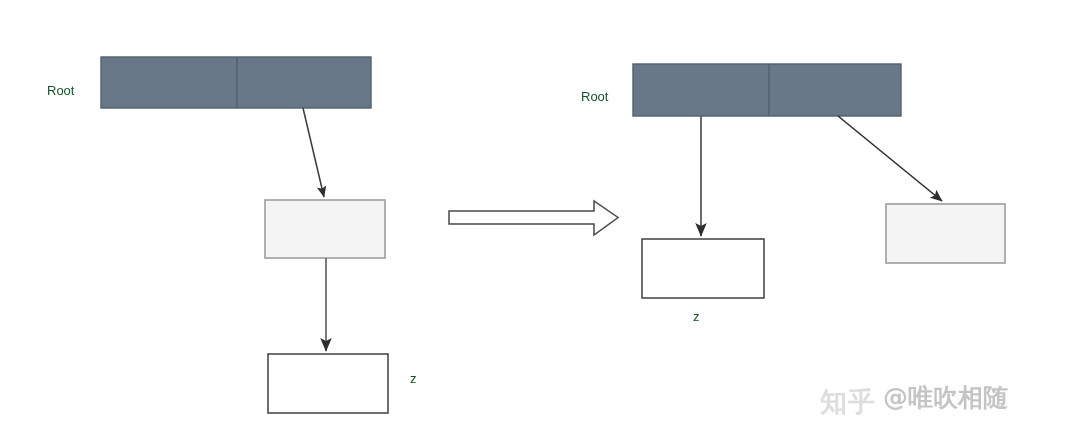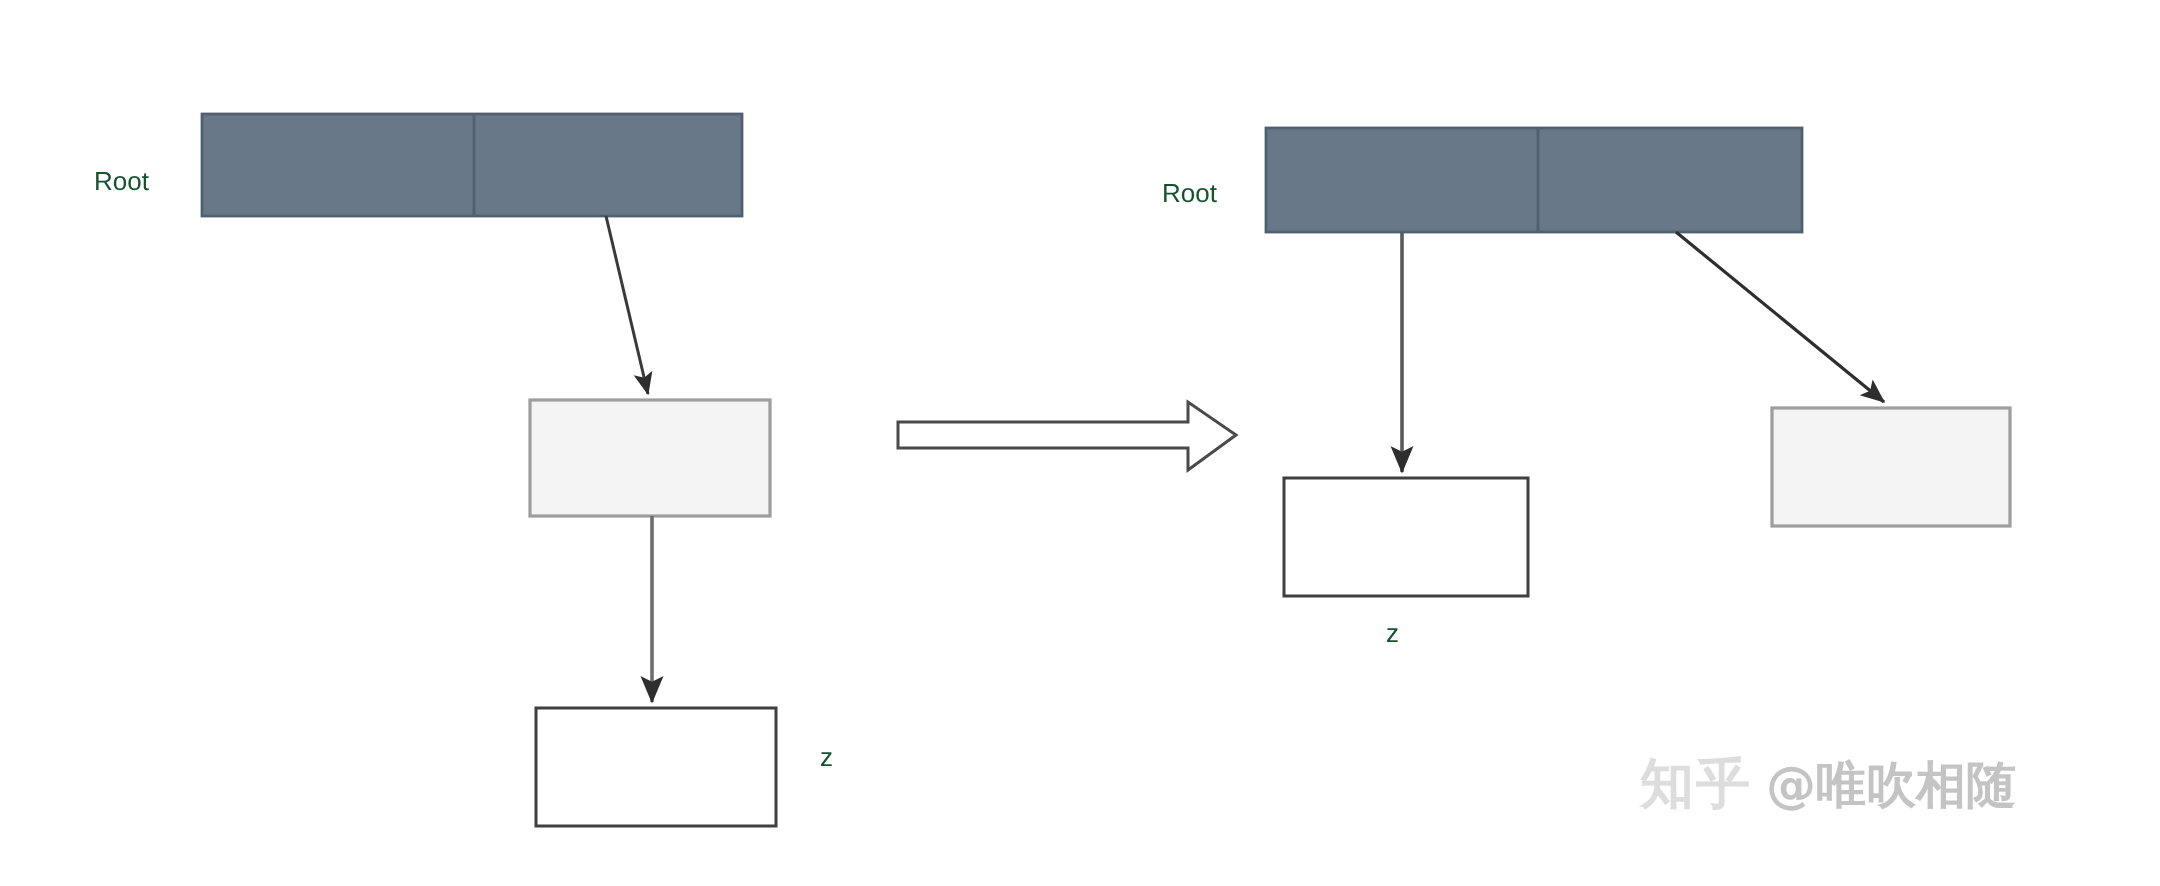--- a/index.html
+++ b/index.html
@@ -48,20 +48,21 @@
     filter: grayscale(1);
     user-select: none;
     pointer-events: none;
   }
   #watermark .wm-brand {
     font-family: "DejaVu Sans", sans-serif;
     font-size: 27px;
     font-weight: 700;
     color: #8e9196;
     letter-spacing: 1px;
+    margin-top: 10px;
   }
   #watermark .wm-handle {
     font-family: "DejaVu Sans", sans-serif;
     font-size: 25px;
     font-weight: 700;
     color: #0c4a6e;
     letter-spacing: 0px;
   }
 </style>
 </head>

